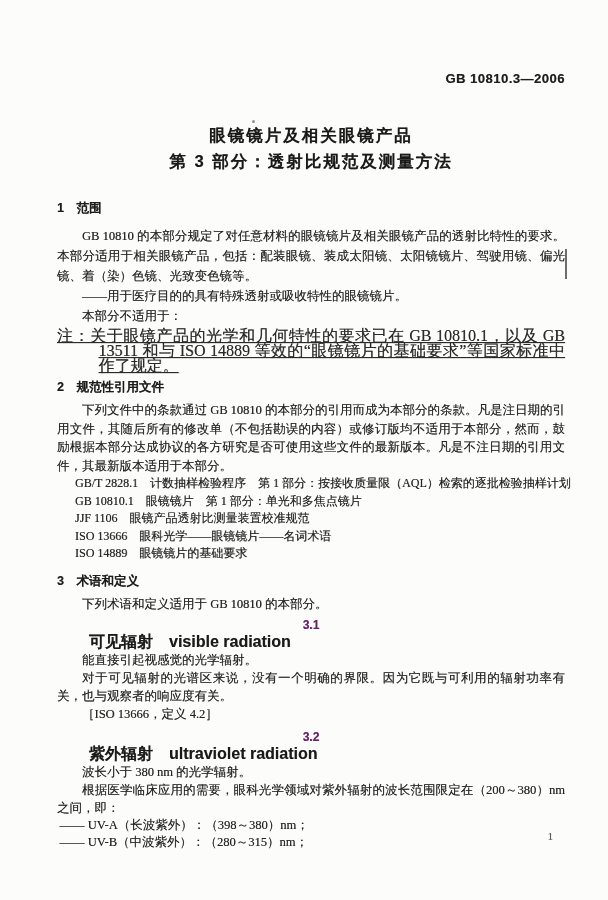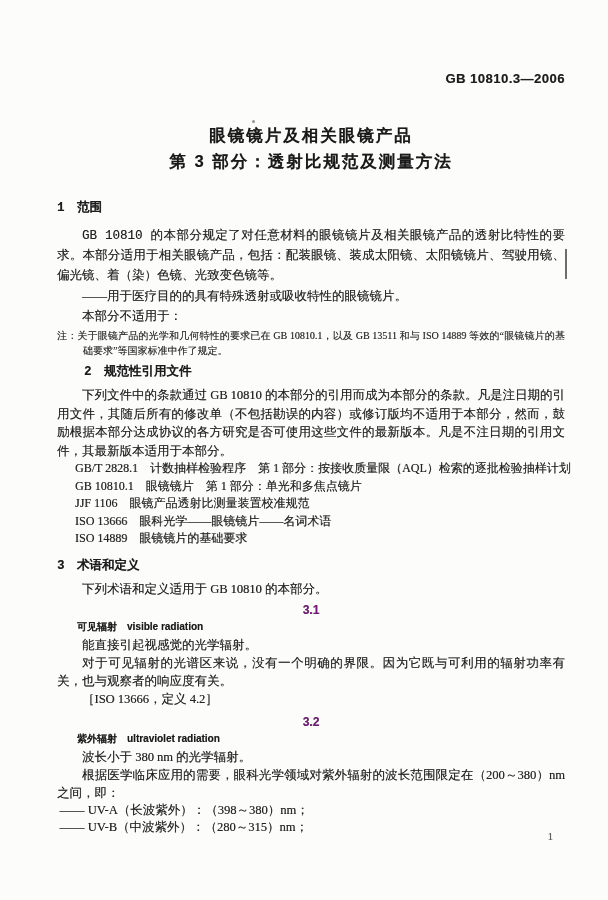--- a/index.html
+++ b/index.html
@@ -33,48 +33,49 @@
     text-align: center;
     font-family: "Liberation Sans", "DejaVu Sans", sans-serif;
     font-weight: bold;
     font-size: 16.5px;
     letter-spacing: 2px;
     line-height: 26px;
     color: #1a1a1a;
   }
   .t1 { margin-top: 36px; }
   .h {
-    font-family: Liberation Mono, monospace;
+    font-family: Liberation Sans, sans-serif;
     font-weight: bold;
     font-size: 12.5px;
     line-height: 16px;
     color: #1c1c1c;
   }
   .h1 { margin-top: 26px; }
-  .h2 { margin-top: 6px; margin-left: 27px; }
+  .h2 { margin-top: 6px; }
   .h3 { margin-top: 10px; }
   p { margin: 0; }
   .body {
     line-height: 20px;
     text-align: justify;
     color: #232323;
   }
   .b2 { line-height: 18.5px; }
   .ind { text-indent: 2em; }
   .note {
     margin-top: 2px;
-    font-size: 10px;
+    font-size: 16px;
     line-height: 15px;
     text-align: justify;
     padding-left: 2.6em;
     text-indent: -2.6em;
     color: #2a2a2a;
+    text-decoration: underline;
   }
   .mt6 { margin-top: 6px; }
-  .mt10 { margin-top: 10px; font-family: Liberation Mono, monospace; }
+  .mt10 { margin-top: 10px; }
   .mt4 { margin-top: 4px; }
   .refs { margin-top: 0; }
   .ref {
     padding-left: 18px;
     line-height: 17.5px;
     font-size: 12px;
     white-space: nowrap;
     color: #232323;
   }
   .num {
@@ -83,21 +84,21 @@
     font-size: 12px;
     line-height: 16px;
     color: #701a75;
     text-align: center;
   }
   .term {
     padding-left: 2em;
     line-height: 18px;
     font-weight: bold;
     font-family: "Liberation Sans", "DejaVu Sans", sans-serif;
-    font-size: 10px;
+    font-size: 16px;
     color: #1a1a1a;
   }
   .term .en { margin-left: 1em; }
   .def3 { line-height: 18px; }
   .uv { line-height: 17px; padding-left: 0.2em; text-indent: 0; }
   .page-num {
     position: absolute;
     top: 830px; right: 55px;
     font-size: 11px;
     color: #3a3a3a;

